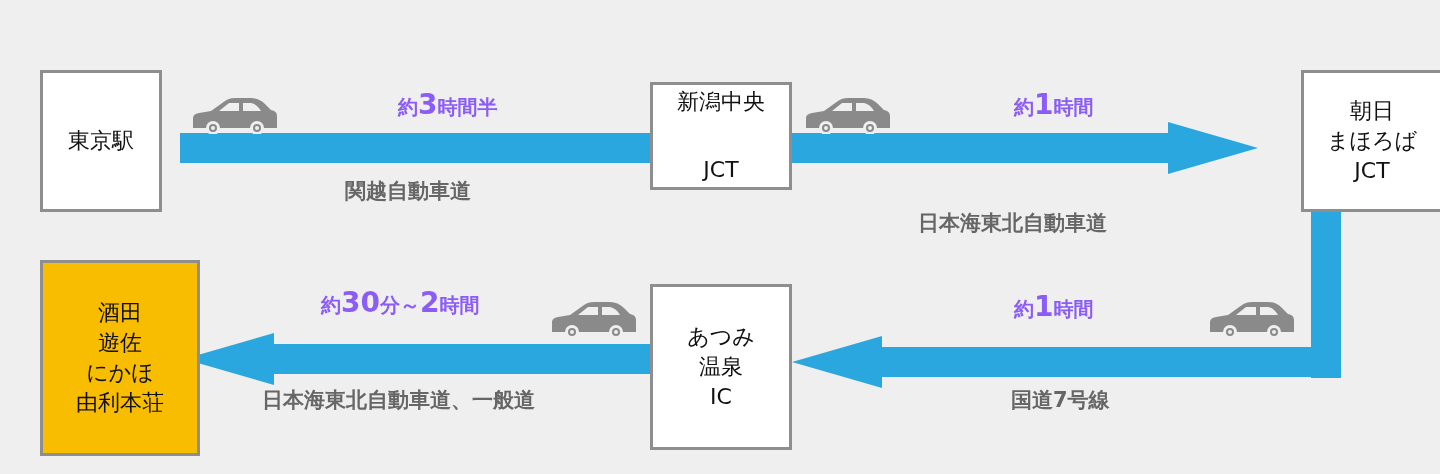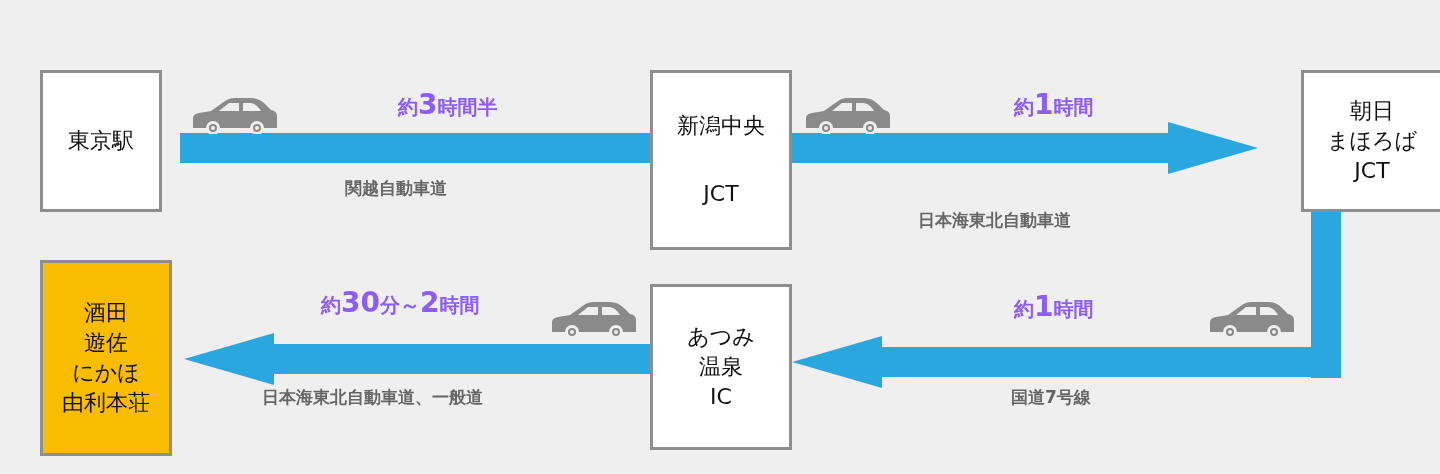--- a/index.html
+++ b/index.html
@@ -7,53 +7,53 @@
          font-family:"DejaVu Sans","Liberation Sans",sans-serif; }
   .node { position:absolute; box-sizing:border-box; border:3px solid #8e8e8e; background:#fff;
           display:flex; flex-direction:column; align-items:center; justify-content:center;
           color:#111; font-size:22px; line-height:30px; text-align:center; z-index:2; }
   .node.dest { background:#f9bd00; }
   .node span { display:block; }
   .bar { position:absolute; background:#2aa7df; z-index:1; }
   .head { position:absolute; width:0; height:0; z-index:1; }
   .time { position:absolute; color:#8b5cf6; font-weight:bold; font-size:20px; white-space:nowrap; z-index:3; }
   .time .big { font-size:28px; }
-  .road { position:absolute; color:#666; font-weight:bold; font-size:17px; white-space:nowrap; z-index:3; }
+  .road { position:absolute; color:#666; font-weight:bold; font-size:21px; white-space:nowrap; z-index:3; }
   .car { position:absolute; width:92px; height:38px; z-index:3; }
 </style>
 </head>
 <body>
 
 <div class="bar" style="left:180px;top:133px;width:472px;height:30px;"></div>
 <div class="bar" style="left:792px;top:133px;width:380px;height:30px;"></div>
 <div class="head" style="left:1168px;top:122px;border-top:26px solid transparent;border-bottom:26px solid transparent;border-left:90px solid #2aa7df;"></div>
 <div class="bar" style="left:1311px;top:208px;width:30px;height:170px;"></div>
 <div class="bar" style="left:880px;top:347px;width:461px;height:30px;"></div>
 <div class="head" style="left:792px;top:336px;border-top:26px solid transparent;border-bottom:26px solid transparent;border-right:90px solid #2aa7df;"></div>
 <div class="bar" style="left:268px;top:344px;width:384px;height:30px;"></div>
 <div class="head" style="left:184px;top:333px;border-top:26px solid transparent;border-bottom:26px solid transparent;border-right:90px solid #2aa7df;"></div>
 
 <div class="node" style="left:40px;top:70px;width:122px;height:142px;">
   <span>東京駅</span>
 </div>
-<div class="node" style="left:650px;top:70px;width:142px;height:180px;gap:38px;">
+<div class="node" style="left:650px;top:82px;width:142px;height:108px;gap:38px;">
   <span>新潟中央</span>
   <span>JCT</span>
 </div>
 <div class="node" style="left:1256px;top:70px;width:142px;height:142px;margin-left:45px;">
   <span>朝日</span>
   <span>まほろば</span>
   <span>JCT</span>
 </div>
 <div class="node" style="left:650px;top:284px;width:142px;height:166px;">
   <span>あつみ</span>
   <span>温泉</span>
   <span>IC</span>
 </div>
-<div class="node dest" style="left:40px;top:260px;width:132px;height:196px;">
+<div class="node dest" style="left:40px;top:260px;width:160px;height:196px;">
   <span>酒田</span>
   <span>遊佐</span>
   <span>にかほ</span>
   <span>由利本荘</span>
 </div>
 
 <svg class="car" viewBox="0 0 92 38" style="left:189px;top:96px;">
   <path d="M4 32 L4 22 Q4 18 10 17 L22 15 L36 5 Q40 2 46 2 L62 2 Q70 2 76 8 L82 14 Q88 15 88 20 L88 32 Z" fill="#8a8a8a"></path>
   <path d="M30 15 L40 7 L50 7 L50 15 Z M54 7 L62 7 Q68 8 72 15 L54 15 Z" fill="#efefef"></path>
   <circle cx="24" cy="32" r="7" fill="#efefef"></circle>

